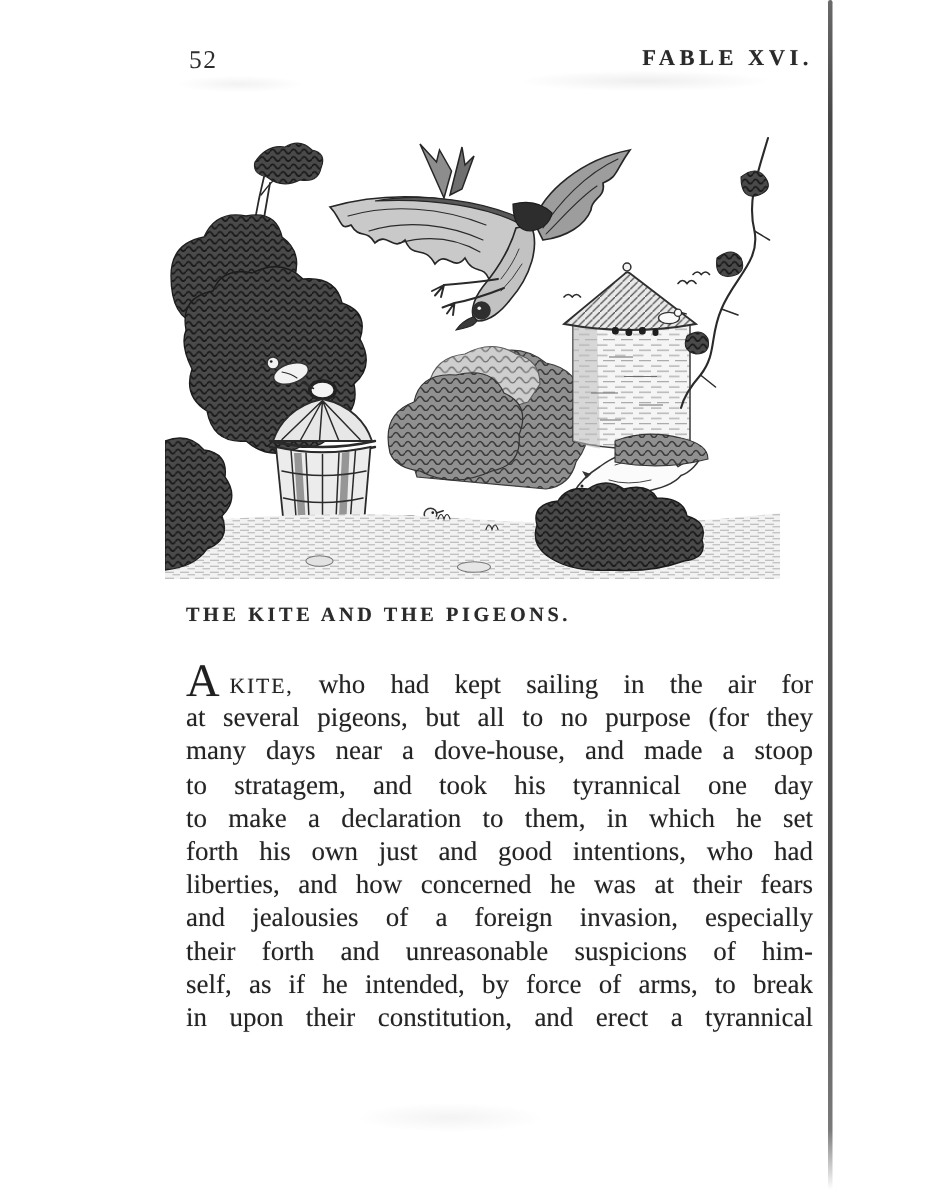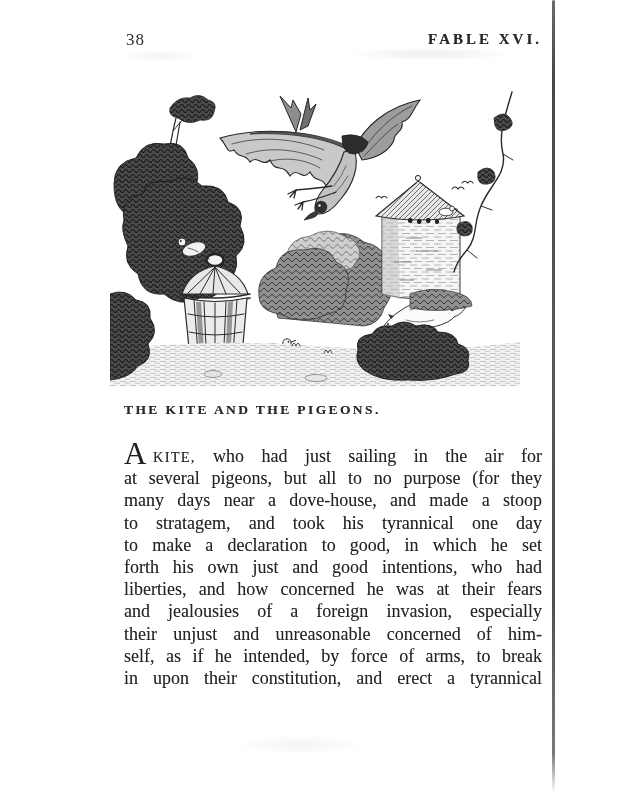--- a/index.html
+++ b/index.html
@@ -63,21 +63,21 @@
   svg .ln{stroke:#2a2a2a;fill:none;stroke-linecap:round;}
 </style>
 </head>
 <body>
 
 <div class="page">
 
   <div class="binding"></div>
 
   <div class="header-row">
-    <div class="page-number">38</div>
+    <div class="page-number">52</div>
     <div class="running-title">FABLE XVI.</div>
   </div>
 
   <svg class="illustration" viewBox="0 0 410 298" xmlns="http://www.w3.org/2000/svg">
     <title>Wood engraving: a kite with spread wings swoops down over a wicker pigeon basket beside a tree, with a round dove-house tower, small flying birds, bushes and a prowling fox</title>
     <defs>
       <pattern id="folD" width="7" height="5" patternUnits="userSpaceOnUse">
         <rect width="7" height="5" fill="#4a4a4a"></rect>
         <path d="M0,3 q1.7,-3 3.5,0 q1.7,3 3.5,0" fill="none" stroke="#161616" stroke-width="1.1"></path>
       </pattern>
@@ -231,27 +231,27 @@
     </g>
     <path d="M0,206 q16,-6 26,6 q16,2 14,18 q10,14 -2,26 q6,16 -10,22 q-8,12 -28,14 z" fill="url(#folD)" stroke="#1e1e1e" stroke-width=".9"></path>
     <path d="M248,262 q-4,-14 14,-16 q6,-10 20,-8 q12,-8 24,0 q16,-4 22,6 q18,0 20,12 q14,4 10,16 q4,12 -12,14 q-22,8 -48,6 q-28,2 -44,-10 q-10,-8 -6,-20 z" fill="url(#folD)" stroke="#1c1c1c" stroke-width=".9"></path>
     <path d="M300,206 q20,-8 44,-2 q18,4 18,14 q-30,8 -62,2 z" fill="url(#folM)" stroke="#333" stroke-width=".7"></path>
   </svg>
 
   <div class="caption">THE KITE AND THE PIGEONS.</div>
 
   <div class="body-text">
     <div class="line first-line">
-      <span class="dropcap">A</span><span class="smallcaps">KITE,</span> <span>who had just sailing in the air for</span>
+      <span class="dropcap">A</span><span class="smallcaps">KITE,</span> <span>who had kept sailing in the air for</span>
     </div>
     <div class="line">at several pigeons, but all to no purpose (for they</div>
     <div class="line">many days near a dove-house, and made a stoop</div>
     <div class="line">to stratagem, and took his tyrannical one day</div>
-    <div class="line">to make a declaration to good, in which he set</div>
+    <div class="line">to make a declaration to them, in which he set</div>
     <div class="line">forth his own just and good intentions, who had</div>
     <div class="line">liberties, and how concerned he was at their fears</div>
     <div class="line">and jealousies of a foreign invasion, especially</div>
-    <div class="line">their unjust and unreasonable concerned of him-</div>
+    <div class="line">their forth and unreasonable suspicions of him-</div>
     <div class="line">self, as if he intended, by force of arms, to break</div>
     <div class="line">in upon their constitution, and erect a tyrannical</div>
   </div>
 
 </div>
 
 </body></html>

